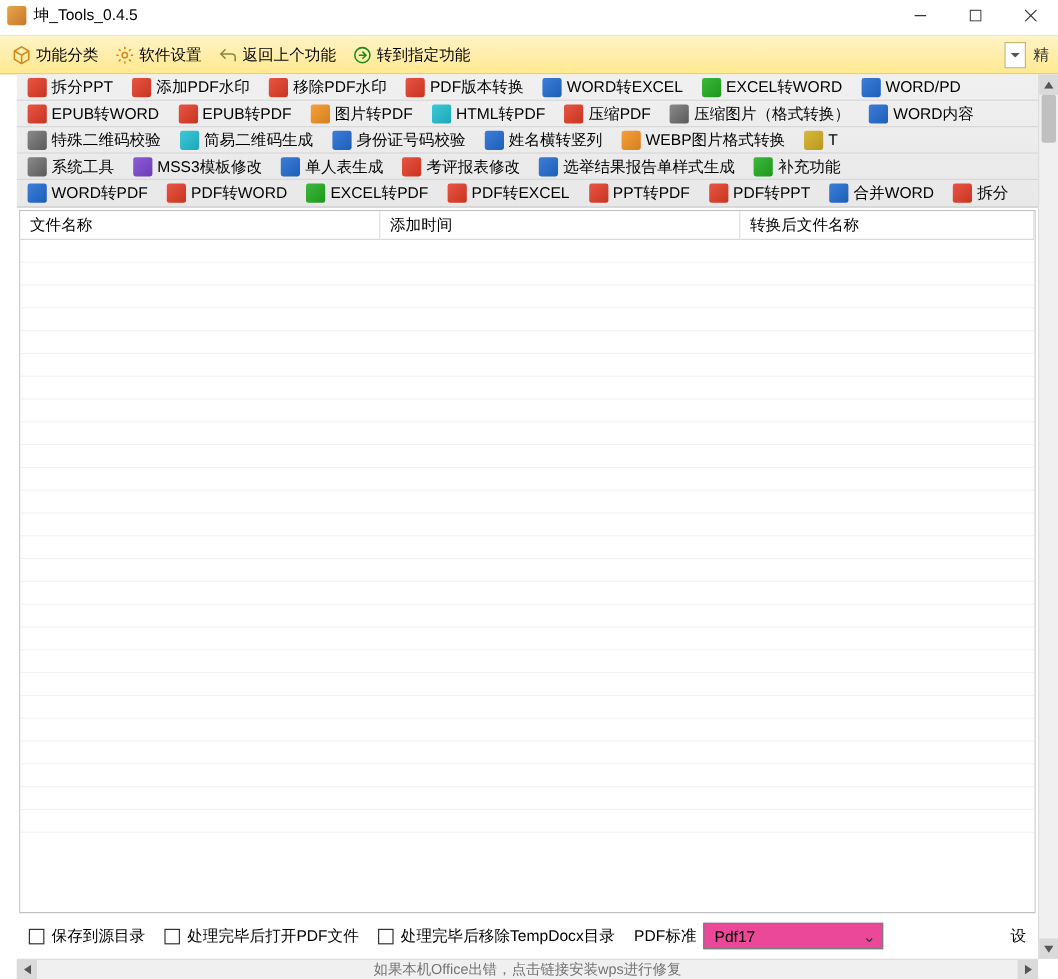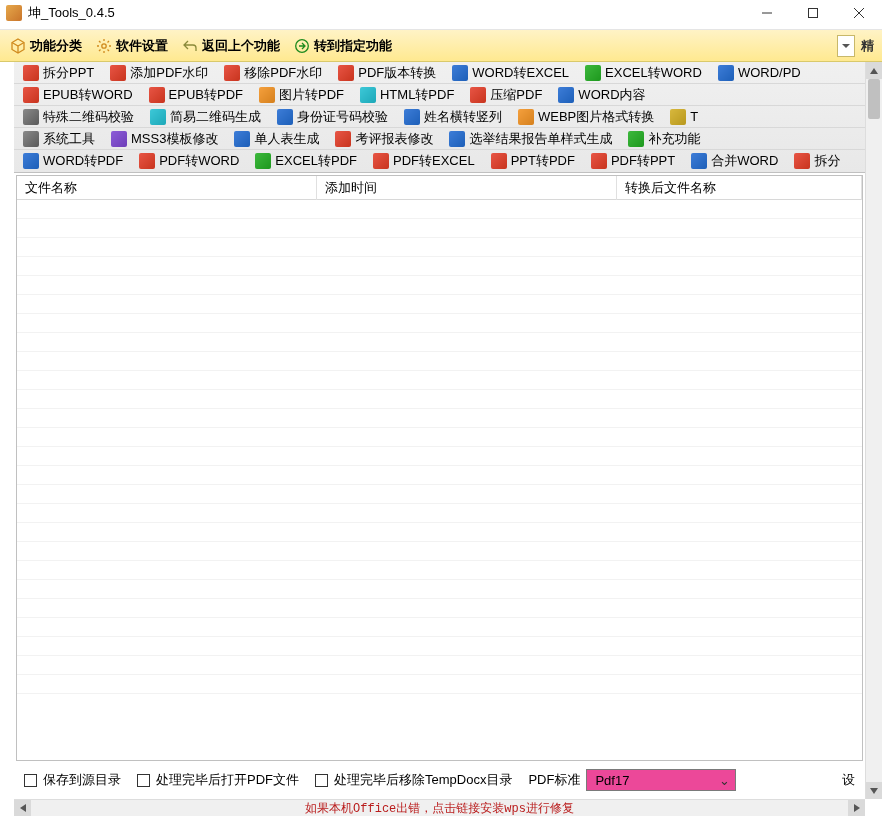--- a/index.html
+++ b/index.html
@@ -7,21 +7,21 @@
     
     
     .titlebar { height: 30px; background: #fff; display: flex; align-items: center; padding: 0 0 4px 6px; border-bottom: 1px solid #e5e5e5; }
     .app-icon { width: 16px; height: 16px; background: linear-gradient(135deg,#e6a84b,#c9742a); border-radius: 2px; margin-right: 6px; }
     .title-text { flex: 1; color: #000; }
     .win-btns { display: flex; }
     .win-btn { width: 46px; height: 30px; display: flex; align-items: center; justify-content: center; color: #333; cursor: pointer; }
     .win-btn svg { width: 10px; height: 10px; }
     
     
-    .menubar { height: 32px; background: linear-gradient(#fff3c6,#ffe990); border-bottom: 1px solid #d9c96b; display: flex; align-items: center; padding: 0 4px; gap: 2px; font-weight: bold; }
+    .menubar { height: 32px; background: linear-gradient(#fff3c6,#ffe990); border-bottom: 1px solid #d9c96b; display: flex; align-items: center; padding: 0 4px; gap: 2px; }
     .menu-item { display: flex; align-items: center; gap: 4px; padding: 3px 6px; cursor: pointer; border-radius: 3px; }
     .menu-icon { width: 16px; height: 16px; display: flex; align-items: center; justify-content: center; }
     .menu-icon svg { width: 16px; height: 16px; }
     .menu-spacer { flex: 1; }
     .menu-dropdown { width: 18px; height: 22px; border: 1px solid #c8b86a; background: #fff; display: flex; align-items: center; justify-content: center; cursor: pointer; }
     .menu-right { color: #333; padding: 0 4px; }
     
     
     .toolbars { background: linear-gradient(#f0f0f0,#e8e8e8); border-bottom: 1px solid #c0c0c0; }
     .toolbar-row { height: 22px; display: flex; align-items: center; padding: 0 4px; gap: 6px; overflow: hidden; white-space: nowrap; border-bottom: 1px solid #d8d8d8; }
@@ -52,21 +52,21 @@
     .sel-wrap { display: flex; align-items: center; gap: 6px; }
     .sel { height: 22px; border: 1px solid #7a7a7a; background: #ec4899; display: flex; align-items: center; justify-content: space-between; padding: 0 4px 0 8px; min-width: 150px; cursor: pointer; }
     .sel-arrow { width: 14px; text-align: center; color: #333; }
     .text-input { height: 22px; border: 1px solid #7a7a7a; background: #fff; min-width: 140px; padding: 0 4px; }
     .right-trail { margin-left: auto; }
     
     
     .hscroll { height: 17px; background: #f0f0f0; display: flex; align-items: center; border-top: 1px solid #ddd; }
     .hscroll-arrow { width: 17px; height: 17px; background: #dadada; display: flex; align-items: center; justify-content: center; cursor: pointer; }
     .hscroll-track { flex: 1; height: 17px; background: #f0f0f0; display:flex; align-items:center; justify-content:center; overflow:hidden;}
-    .hscroll-text { color: #b91c1c; font-size: 12px; white-space: nowrap; font-family: Liberation Mono, monospace; }
+    .hscroll-text { color: #737373; font-size: 12px; white-space: nowrap; }
     
     .right-scrollbar { position: absolute; right:0; top:62px; bottom:17px; width:17px; background:#f0f0f0; border-left:1px solid #ddd; display:flex; flex-direction:column; }
     .vs-arrow { height:17px; background:#dadada; display:flex; align-items:center; justify-content:center; cursor:pointer;}
     .vs-track { flex:1; position:relative; }
     .vs-thumb { position:absolute; left:2px; right:2px; top:0; height:40px; background:#c0c0c0; border-radius:2px; }
     
     .content-wrap { position: relative; flex:1; display:flex; flex-direction:column; min-height:0; margin-right:17px;margin-left:14px;}
   </style>
 </head>
 <body>
@@ -185,20 +185,24 @@
           <span class="tb-icon ic-orange"></span>
           <span>图片转PDF</span>
         </div>
         <div class="tb-btn">
           <span class="tb-icon ic-cyan"></span>
           <span>HTML转PDF</span>
         </div>
         <div class="tb-btn">
           <span class="tb-icon ic-red"></span>
           <span>压缩PDF</span>
+        </div>
+        <div class="tb-btn">
+          <span class="tb-icon ic-gray"></span>
+          <span>压缩图片（格式转换）</span>
         </div>
         <div class="tb-btn">
           <span class="tb-icon ic-blue"></span>
           <span>WORD内容</span>
         </div>
       </div>
   <div class="toolbar-row">
         <div class="tb-btn">
           <span class="tb-icon ic-gray"></span>
           <span>特殊二维码校验</span>

